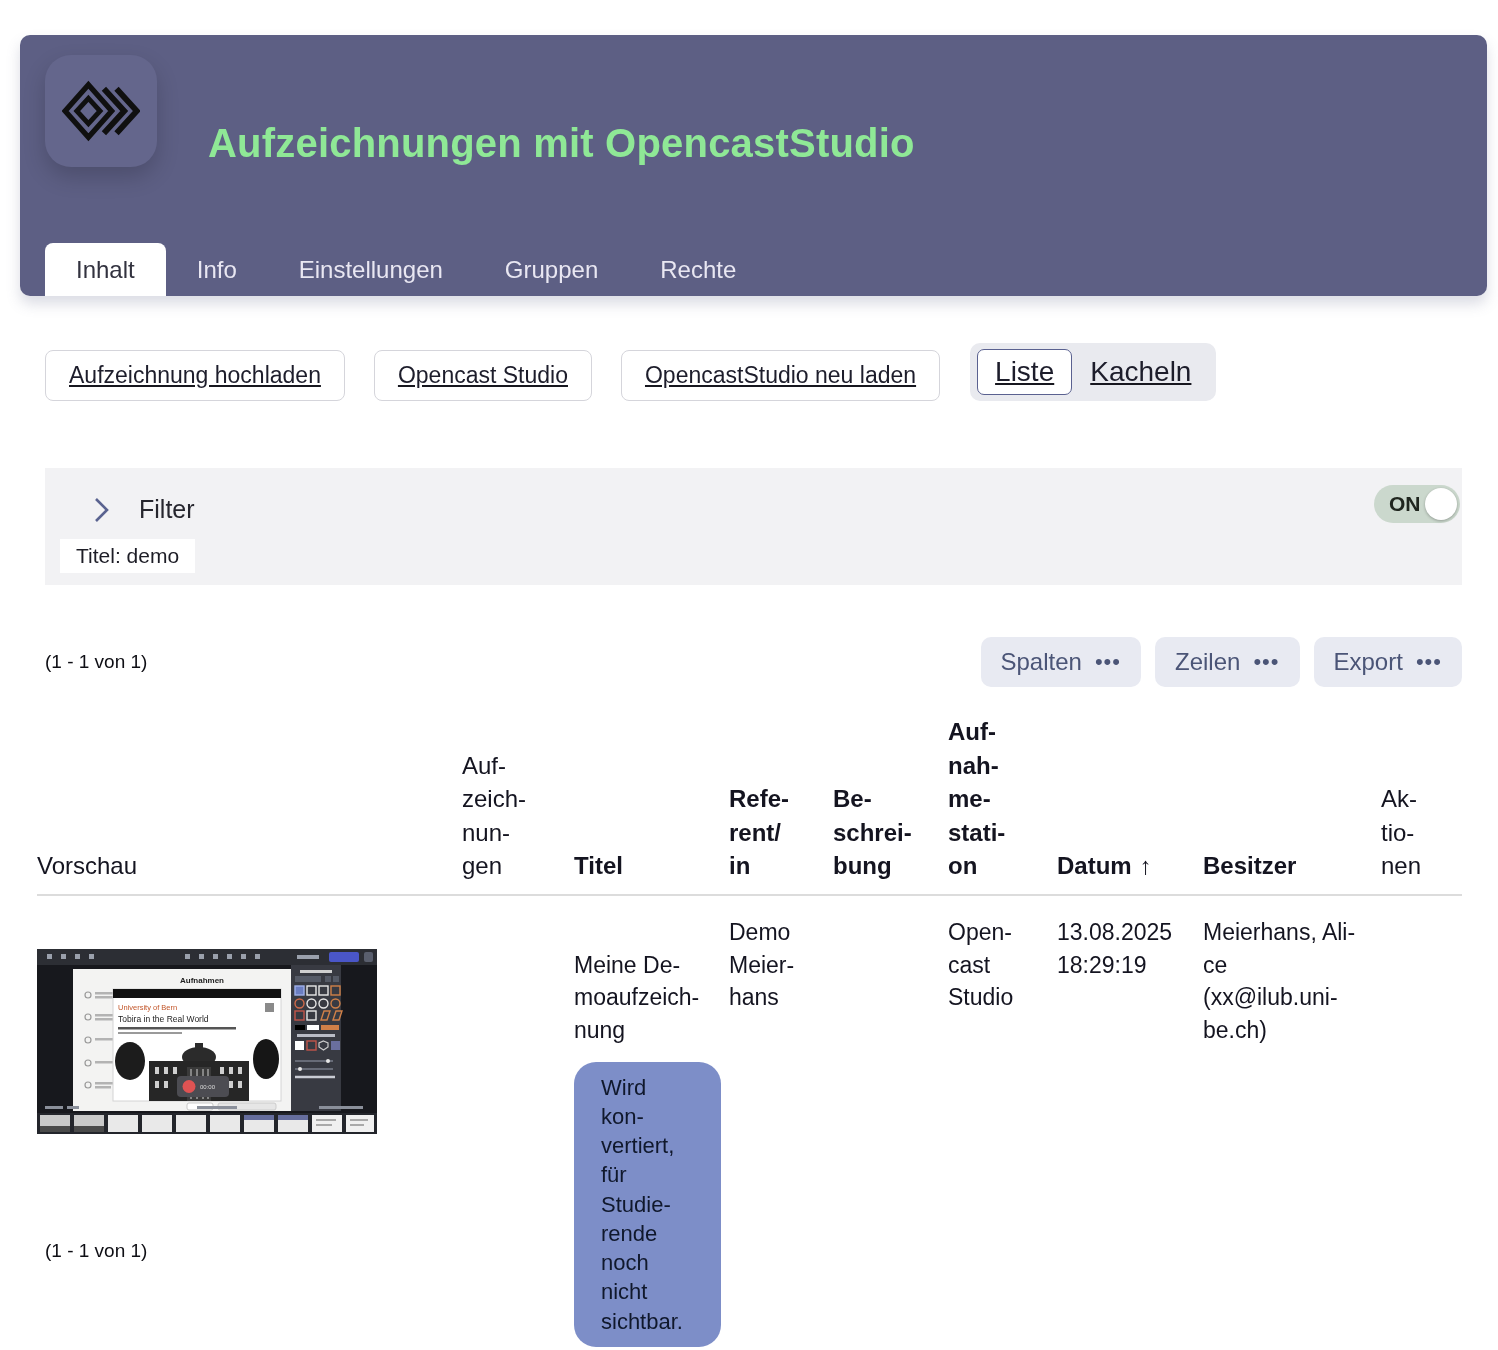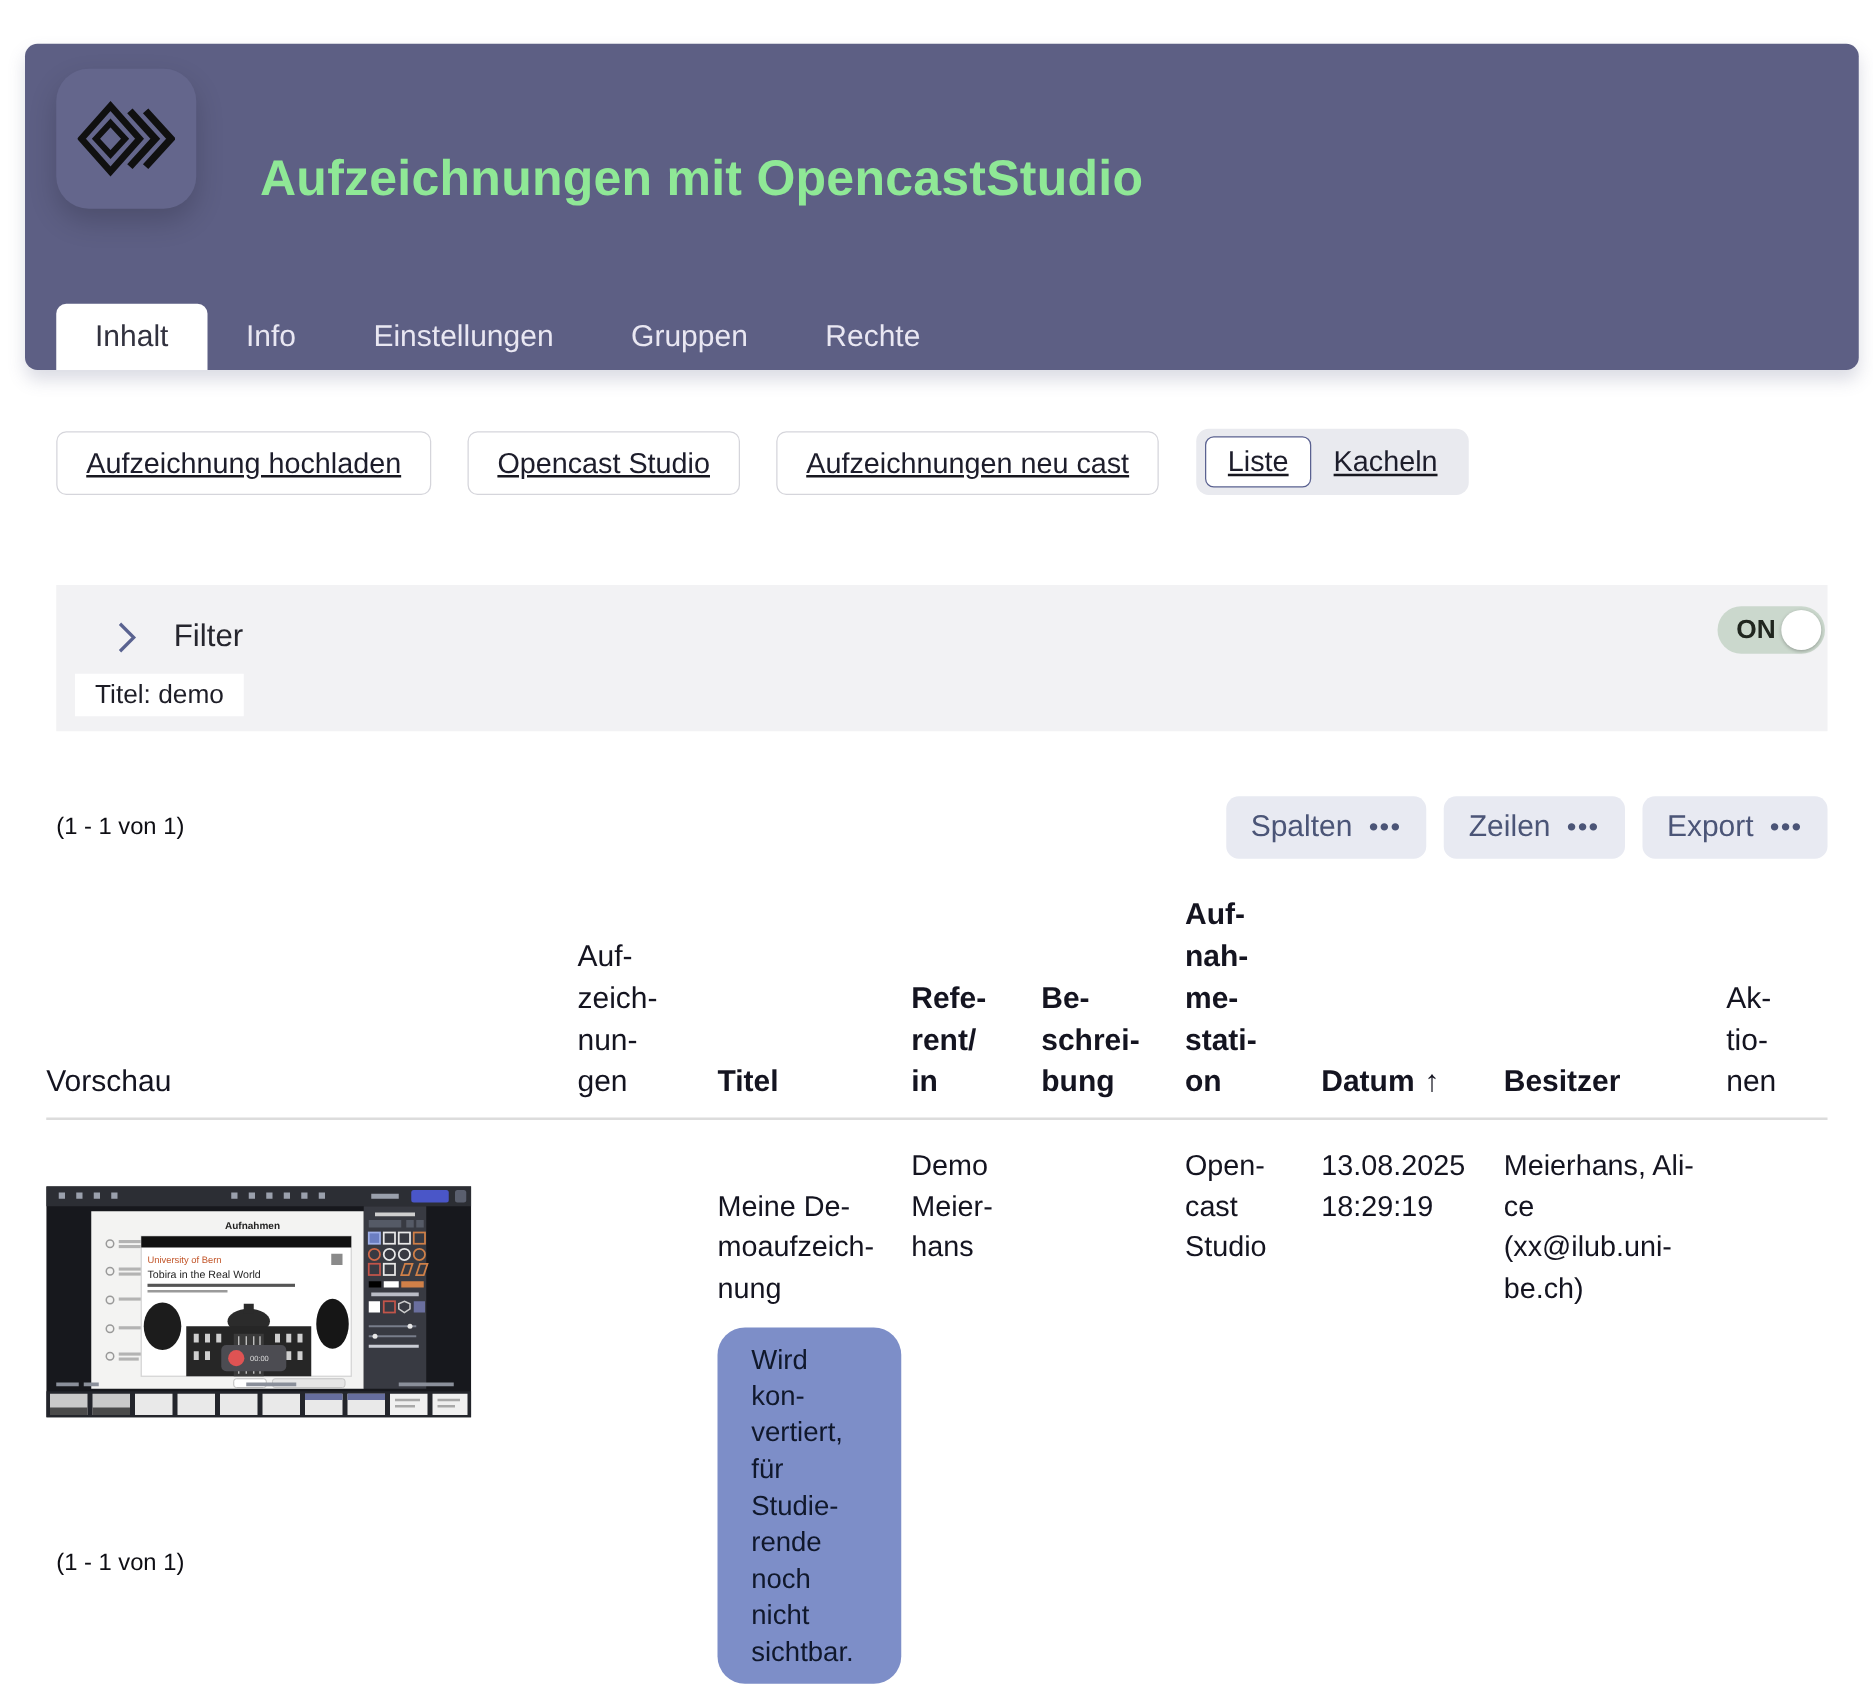--- a/index.html
+++ b/index.html
@@ -45,21 +45,21 @@
     font-family:inherit; font-size:23px; color:#1d1d2b;
     background:#fff; border:1px solid #d5d5db; border-radius:8px;
     padding:11px 23px; margin-right:14px; cursor:pointer; white-space:nowrap;
   }
   .btn.gap { margin-left:15px; }
   .segmented {
     margin-left:16px; background:#e9eaef; border-radius:10px;
     padding:6px 7px; display:flex; align-items:center;
   }
   .seg {
-    font-family:inherit; font-size:23px; color:#1d1d2b;
+    font-family:inherit; font-size:28px; color:#1d1d2b;
     background:transparent; border:1.5px solid transparent;
     padding:6px 17px; border-radius:7px; cursor:pointer;
   }
   .seg.active { background:#fff; border-color:#5a6190; }
 
   
   .filter-panel {
     position:absolute; left:45px; top:468px; width:1417px; height:117px;
     background:#f2f2f4;
   }
@@ -143,21 +143,21 @@
     <div class="tab">Info</div>
     <div class="tab">Einstellungen</div>
     <div class="tab">Gruppen</div>
     <div class="tab">Rechte</div>
   </nav>
 </header>
 
 <div class="toolbar">
   <button class="btn">Aufzeichnung hochladen</button>
   <button class="btn gap">Opencast Studio</button>
-  <button class="btn gap">Aufzeichnungen neu cast</button>
+  <button class="btn gap">OpencastStudio neu laden</button>
   <div class="segmented">
     <button class="seg active">Liste</button>
     <button class="seg">Kacheln</button>
   </div>
 </div>
 
 <section class="filter-panel">
   <div class="filter-head">
     <svg width="17" height="28" viewBox="0 0 17 28">
       <polyline points="3,3 14,14 3,25" fill="none" stroke="#5a6390" stroke-width="2.6"></polyline>

